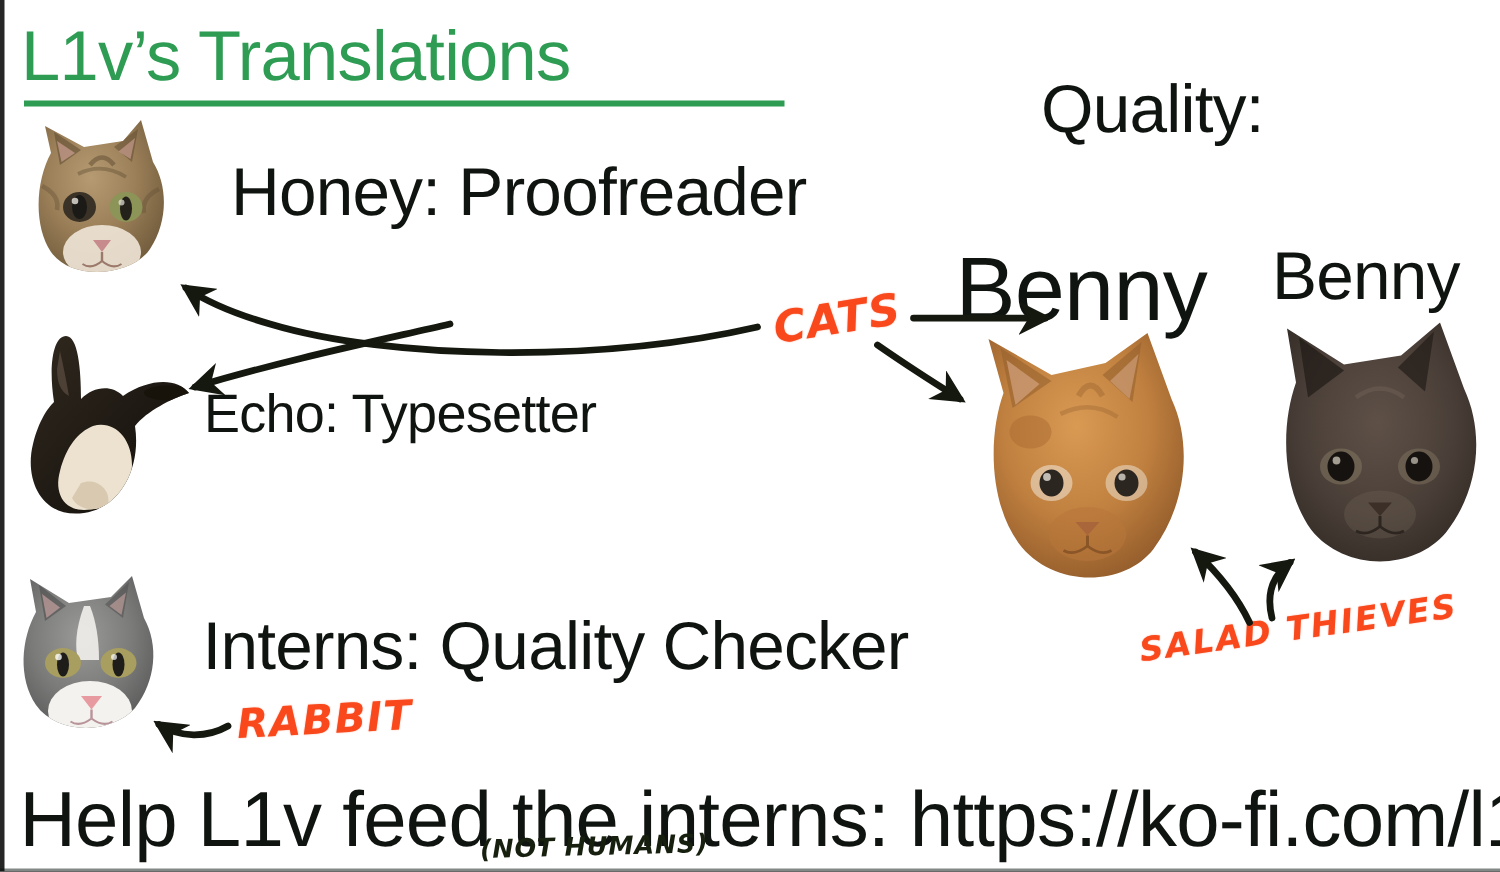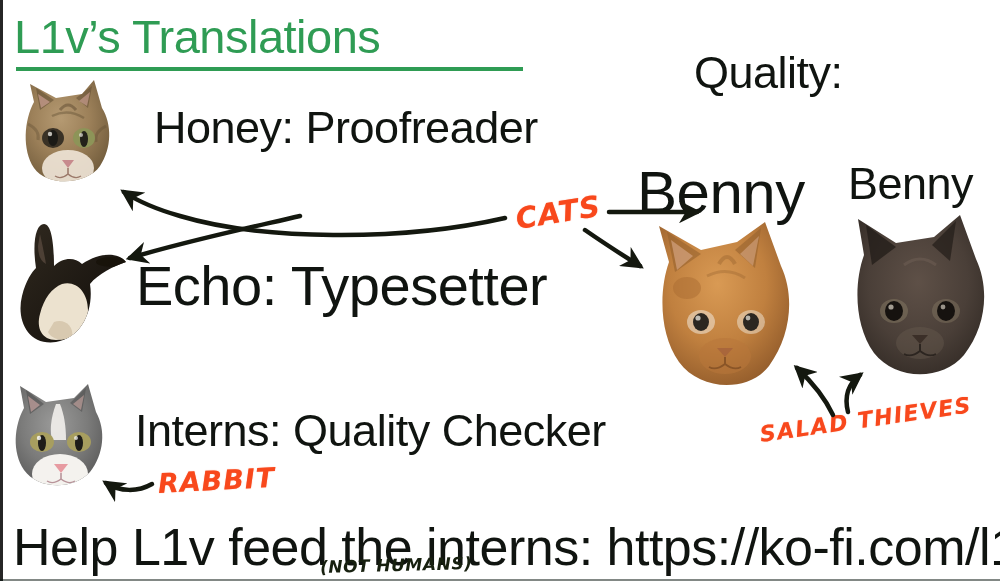--- a/index.html
+++ b/index.html
@@ -54,21 +54,21 @@
   
   .hdg {
     position: absolute;
     color: #101410;
     white-space: nowrap;
     line-height: 1;
     letter-spacing: -0.5px;
   }
   #interns   { left: 694px; top: 50px;  font-size: 45px; }
   #honey     { left: 154px; top: 105px; font-size: 45px; }
-  #echo      { left: 136px; top: 258px; font-size: 56px; }
+  #echo      { left: 136px; top: 258px; font-size: 36px; }
   #willow    { left: 135px; top: 408px; font-size: 45px; }
   #benny     { left: 637px; top: 163px; font-size: 60px; }
   #nova      { left: 848px; top: 161px; font-size: 45px; }
   #kofi      { left: 13px;  top: 521px; font-size: 52px; }
 
   
   .scribble {
     position: absolute;
     color: #f8481c;
     font-family: "DejaVu Sans", sans-serif;

